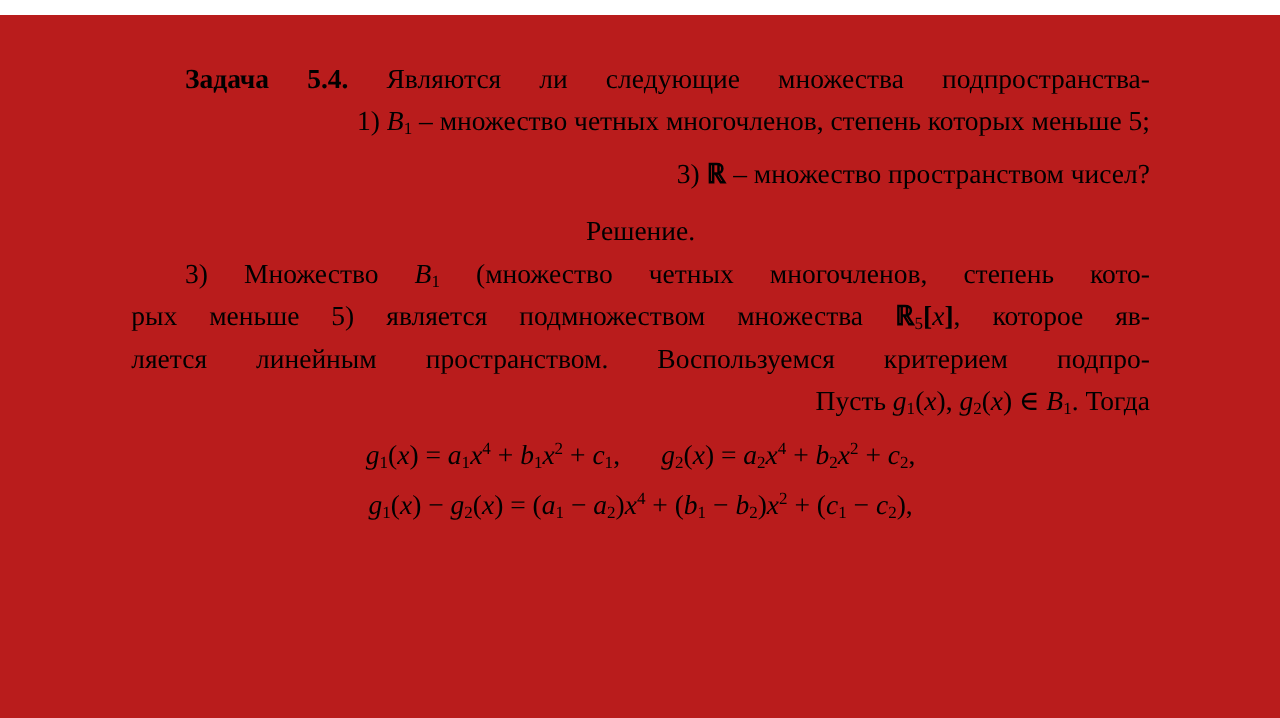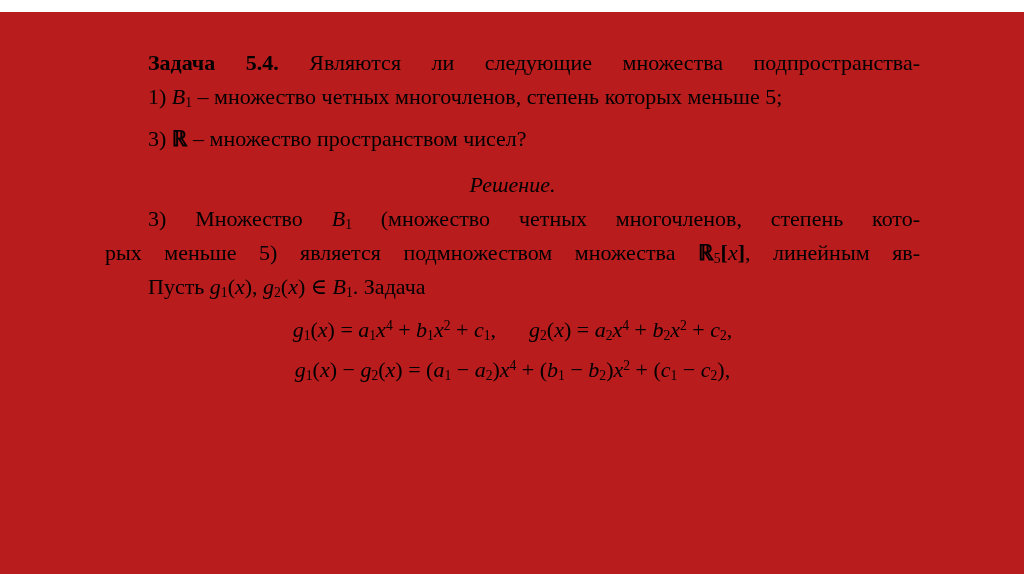--- a/index.html
+++ b/index.html
@@ -16,40 +16,41 @@
     font-family: "Liberation Serif", "DejaVu Serif", serif;
     font-size: 22px;
     line-height: 34px;
     box-sizing: border-box;
     padding: 34px 104px 0 105px;
     overflow: hidden;
     margin-top: 12px;
   }
   .line { text-align: left; }
   .j    { text-align: justify; text-align-last: justify; }
-  .ind  { text-indent: 43px; }
+  .ind  { text-indent: 43px; text-align: right; }
   .center { text-align: center; text-align-last: center; }
   .formula { text-align: center; text-align-last: center; line-height: 40px; }
   .gap8  { margin-top: 8px; }
-  .gap12 { margin-top: 12px; font-style: italic; }
+  .gap12 { margin-top: 12px; }
   .gap6  { margin-top: 6px; }
 
   
   .r-b  { font-weight: bold; }
   .r-i  { font-style: italic; }
   .r-bb { font-weight: bold; }
   .r-sub { font-size: 62%; vertical-align: -0.25em; line-height: 0; }
   .r-sup { font-size: 62%; vertical-align: 0.55em; line-height: 0; }
 </style>
 </head>
 <body>
 
 <div class="page">
   <div class="line j ind"><span class="r-b">Задача 5.4.</span><span> Являются ли следующие множества подпространства-</span></div>
   <div class="line ind"><span>1) </span><span class="r-i">B</span><span class="r-sub">1</span><span> – множество четных многочленов, степень которых меньше 5;</span></div>
   <div class="line ind gap8"><span>3) </span><span class="r-bb">ℝ</span><span> – множество пространством чисел?</span></div>
   <div class="line center gap12"><span>Решение.</span></div>
   <div class="line j ind"><span>3) Множество </span><span class="r-i">B</span><span class="r-sub">1</span><span> (множество четных многочленов, степень кото-</span></div>
-  <div class="line j"><span>рых меньше 5) является подмножеством множества </span><span class="r-bb">ℝ</span><span class="r-sub">5</span><span class="r-b">[</span><span class="r-i">x</span><span class="r-b">]</span><span>, линейным яв-</span></div>
-  <div class="line ind"><span>Пусть </span><span class="r-i">g</span><span class="r-sub">1</span><span>(</span><span class="r-i">x</span><span>), </span><span class="r-i">g</span><span class="r-sub">2</span><span>(</span><span class="r-i">x</span><span>) ∈ </span><span class="r-i">B</span><span class="r-sub">1</span><span>. Задача</span></div>
+  <div class="line j"><span>рых меньше 5) является подмножеством множества </span><span class="r-bb">ℝ</span><span class="r-sub">5</span><span class="r-b">[</span><span class="r-i">x</span><span class="r-b">]</span><span>, которое яв-</span></div>
+  <div class="line j"><span>ляется линейным пространством. Воспользуемся критерием подпро-</span></div>
+  <div class="line ind"><span>Пусть </span><span class="r-i">g</span><span class="r-sub">1</span><span>(</span><span class="r-i">x</span><span>), </span><span class="r-i">g</span><span class="r-sub">2</span><span>(</span><span class="r-i">x</span><span>) ∈ </span><span class="r-i">B</span><span class="r-sub">1</span><span>. Тогда</span></div>
   <div class="formula gap6"><span class="r-i">g</span><span class="r-sub">1</span><span>(</span><span class="r-i">x</span><span>) = </span><span class="r-i">a</span><span class="r-sub">1</span><span class="r-i">x</span><span class="r-sup">4</span><span> + </span><span class="r-i">b</span><span class="r-sub">1</span><span class="r-i">x</span><span class="r-sup">2</span><span> + </span><span class="r-i">c</span><span class="r-sub">1</span><span>,  </span><span class="r-i">g</span><span class="r-sub">2</span><span>(</span><span class="r-i">x</span><span>) = </span><span class="r-i">a</span><span class="r-sub">2</span><span class="r-i">x</span><span class="r-sup">4</span><span> + </span><span class="r-i">b</span><span class="r-sub">2</span><span class="r-i">x</span><span class="r-sup">2</span><span> + </span><span class="r-i">c</span><span class="r-sub">2</span><span>,</span></div>
   <div class="formula"><span class="r-i">g</span><span class="r-sub">1</span><span>(</span><span class="r-i">x</span><span>) − </span><span class="r-i">g</span><span class="r-sub">2</span><span>(</span><span class="r-i">x</span><span>) = (</span><span class="r-i">a</span><span class="r-sub">1</span><span> − </span><span class="r-i">a</span><span class="r-sub">2</span><span>)</span><span class="r-i">x</span><span class="r-sup">4</span><span> + (</span><span class="r-i">b</span><span class="r-sub">1</span><span> − </span><span class="r-i">b</span><span class="r-sub">2</span><span>)</span><span class="r-i">x</span><span class="r-sup">2</span><span> + (</span><span class="r-i">c</span><span class="r-sub">1</span><span> − </span><span class="r-i">c</span><span class="r-sub">2</span><span>),</span></div>
 </div>
 
 </body></html>

